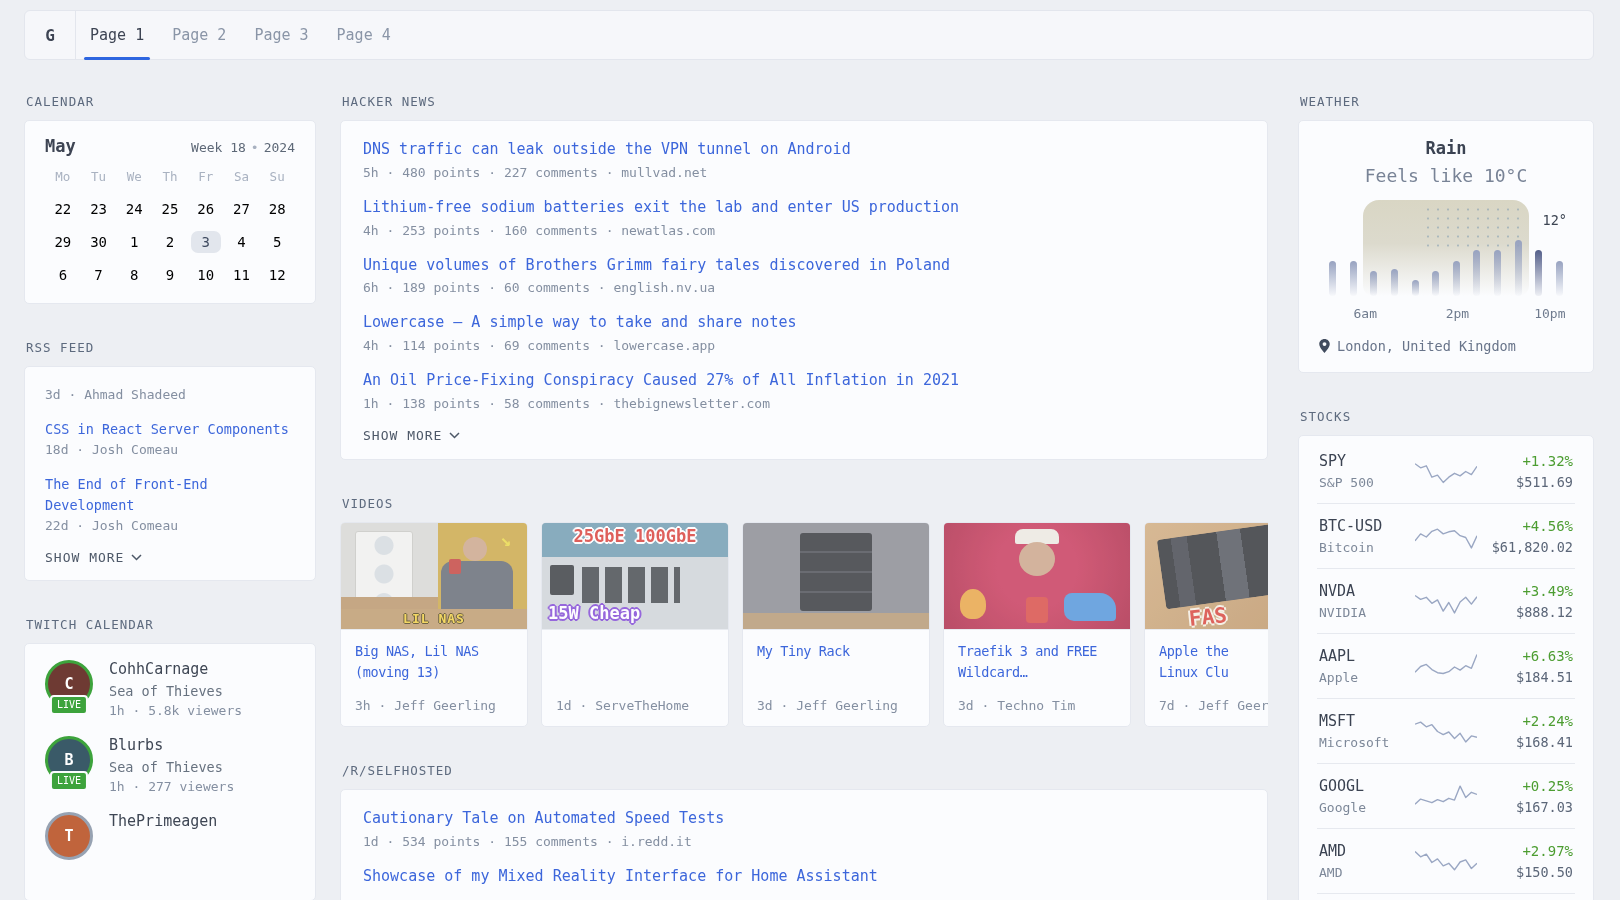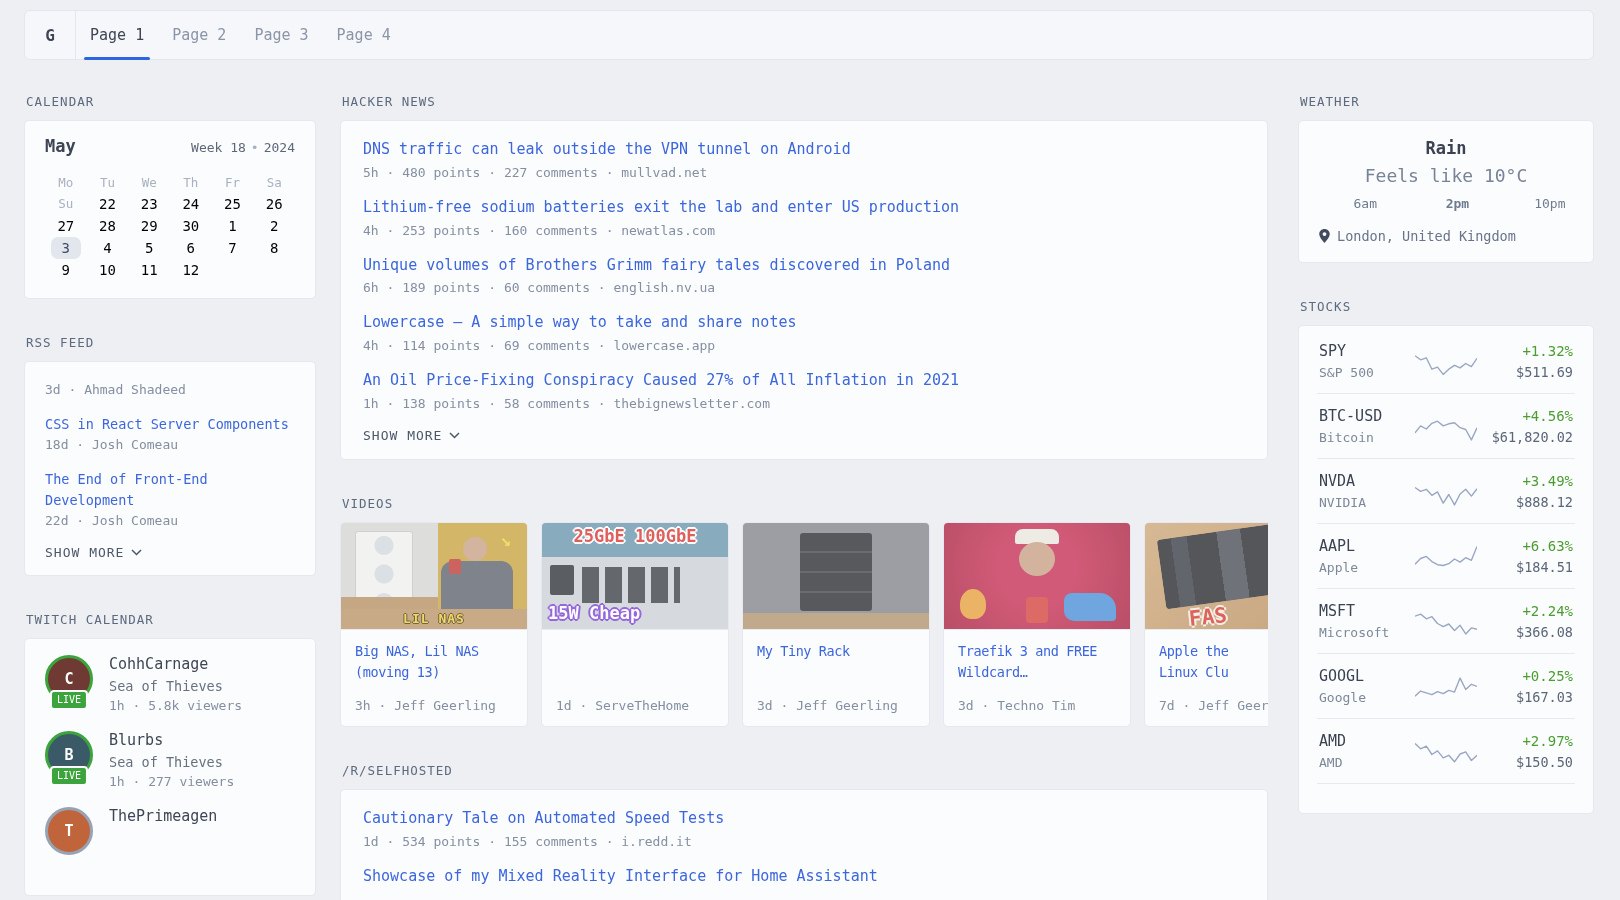--- a/index.html
+++ b/index.html
@@ -49,22 +49,22 @@
     box-sizing:border-box;
   }
 
   
   .cal-card{padding:15px 20px 17px}
   .cal-head{display:flex;justify-content:space-between;align-items:baseline}
   .cal-month{font-size:17px;font-weight:bold;color:#3d4453}
   .cal-week{font-size:13px;color:#5d6877}
   .cal-week .sep{color:#a8b1c0;margin:0 5px}
   .cal-grid{
-    margin-top:16px;display:grid;grid-template-columns:repeat(6,1fr);
-    justify-items:center;
+    margin-top:10px;display:grid;grid-template-columns:repeat(7,1fr);
+    row-gap:11px;justify-items:center;
   }
   .cal-wd{font-size:12.5px;color:#a9b2c1;padding:3px 0;width:30px;text-align:center}
   .cal-day{font-size:14px;color:#000000;padding:3px 0;width:30px;text-align:center;border-radius:7px}
   .cal-day.sel{background:#e2e6ed;color:#3f4b60}
 
   
   .feed-card{padding:17px 20px 15px}
   .feed-item + .feed-item{margin-top:17px}
   .feed-title{
     display:block;font-size:13.5px;line-height:1.5;color:#3c66db;
@@ -168,21 +168,21 @@
   .w-bars{position:absolute;inset:0;display:flex;align-items:flex-end;justify-content:space-between;padding:0 2px}
   .w-bar{width:7px;border-radius:4px;background:linear-gradient(180deg,#97a2c0,rgba(151,162,192,.04))}
   .w-bar.cur{background:linear-gradient(180deg,#545f8a,rgba(84,95,138,.08))}
   .w-temp{position:absolute;right:-2px;top:8px;font-size:13.5px;color:#3c4452}
   .w-times{position:relative;height:16px;margin-top:10px;font-size:13px;color:#6f7b8e}
   .w-times span{position:absolute;transform:translateX(-50%);white-space:nowrap}
   .w-loc{margin-top:16px;display:flex;align-items:center;gap:7px;font-size:13.5px;color:#68748a}
 
   
   .stocks-card{padding:3px 18px}
-  .stock{display:flex;align-items:flex-end;padding:13px 2px;cursor:pointer}
+  .stock{display:flex;align-items:center;padding:13px 2px;cursor:pointer}
   .stock + .stock{border-top:1px solid #e6e9ef}
   .st-left{width:94px;flex:none}
   .st-sym{font-size:15px;color:#3b4352}
   .st-name{font-size:13px;color:#7d8899;margin-top:5px}
   .st-spark{flex:1;display:flex;justify-content:center}
   .st-right{width:94px;flex:none;text-align:right}
   .st-change{font-size:14px}
   .st-price{font-size:13.5px;color:#5b6678;margin-top:5px;white-space:nowrap}
 </style>
 </head>
@@ -431,23 +431,43 @@
       </section>
     </div>
 
     <div class="col-right">
 
       <section class="widget">
         <div class="sec-label">WEATHER</div>
         <div class="card w-card">
           <div class="w-cond">Rain</div>
           <div class="w-feels">Feels like 10°C</div>
+          <div class="w-chart" id="w-chart">
+            <div class="w-daylight" id="w-daylight" style="left: 15%; width: 70%;">
+              <div class="w-dots"></div>
+            </div>
+            <div class="w-bars" id="w-bars">
+                <div class="w-bar" style="height: 35px;"></div>
+                <div class="w-bar" style="height: 35px;"></div>
+                <div class="w-bar" style="height: 25px;"></div>
+                <div class="w-bar" style="height: 27px;"></div>
+                <div class="w-bar" style="height: 16px;"></div>
+                <div class="w-bar" style="height: 25px;"></div>
+                <div class="w-bar" style="height: 35px;"></div>
+                <div class="w-bar" style="height: 46px;"></div>
+                <div class="w-bar" style="height: 46px;"></div>
+                <div class="w-bar" style="height: 56px;"></div>
+                <div class="w-bar cur" style="height: 46px;"></div>
+                <div class="w-bar" style="height: 35px;"></div>
+              </div>
+            <div class="w-temp">12°</div>
+          </div>
           <div class="w-times" id="w-times">
               <span style="left: 18.2%;">6am</span>
-              <span style="left: 54.5%; font-weight: bold;">2pm</span>
+              <span style="left: 54.5%;">2pm</span>
               <span style="left: 90.9%;">10pm</span>
             </div>
           <div class="w-loc">
             <svg width="11" height="14" viewBox="0 0 12 16">
                 <path fill="#414c5e" d="M6 0C2.7 0 0 2.6 0 5.8 0 10 6 16 6 16s6-6 6-10.2C12 2.6 9.3 0 6 0zm0 8a2.2 2.2 0 1 1 0-4.4 2.2 2.2 0 0 1 0 4.4z"></path>
               </svg>
             <span>London, United Kingdom</span>
           </div>
         </div>
       </section>
@@ -520,21 +540,21 @@
                 <div class="st-sym">MSFT</div>
                 <div class="st-name">Microsoft</div>
               </div>
               <div class="st-spark">
                 <svg width="62" height="34" viewBox="0 0 62 34">
                   <polyline points="0.0,10.2 5.6,8.1 11.3,12.8 16.9,10.7 22.5,17.5 28.2,20.6 33.8,18.0 39.5,24.5 45.1,19.3 50.7,27.9 56.4,21.9 62.0,23.2" fill="none" stroke="#9aa7c3" stroke-width="1.4" stroke-linejoin="round"></polyline>
                 </svg>
               </div>
               <div class="st-right">
                 <div class="st-change" style="color: rgb(76, 157, 49);">+2.24%</div>
-                <div class="st-price">$366.08</div>
+                <div class="st-price">$168.41</div>
               </div>
             </div>
             <div class="stock">
               <div class="st-left">
                 <div class="st-sym">GOOGL</div>
                 <div class="st-name">Google</div>
               </div>
               <div class="st-spark">
                 <svg width="62" height="34" viewBox="0 0 62 34">
                   <polyline points="0.0,25.3 5.6,20.1 11.3,21.9 16.9,23.7 22.5,20.6 28.2,22.7 33.8,19.3 39.5,21.1 45.1,7.1 50.7,18.5 56.4,13.3 62.0,15.4" fill="none" stroke="#9aa7c3" stroke-width="1.4" stroke-linejoin="round"></polyline>

